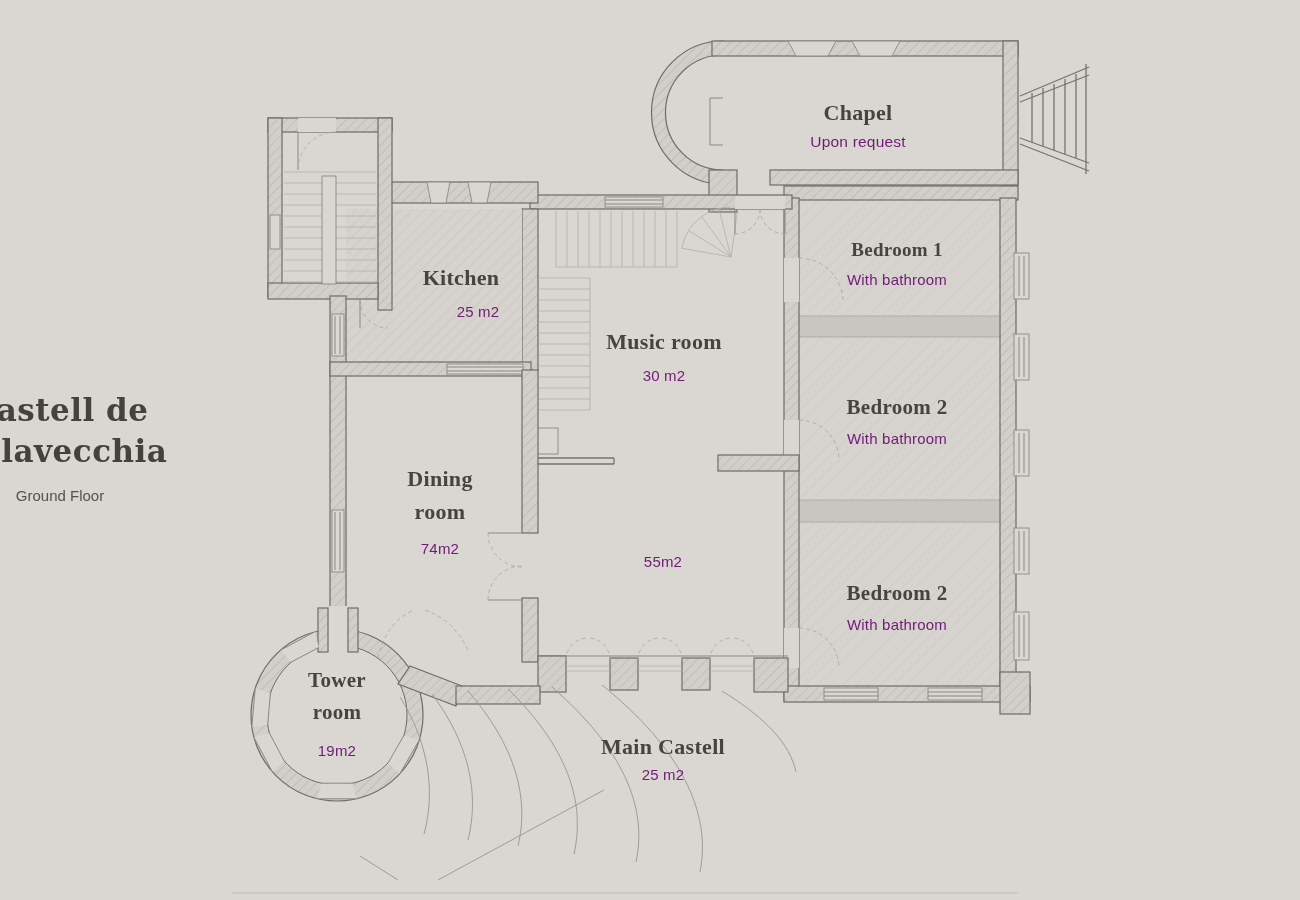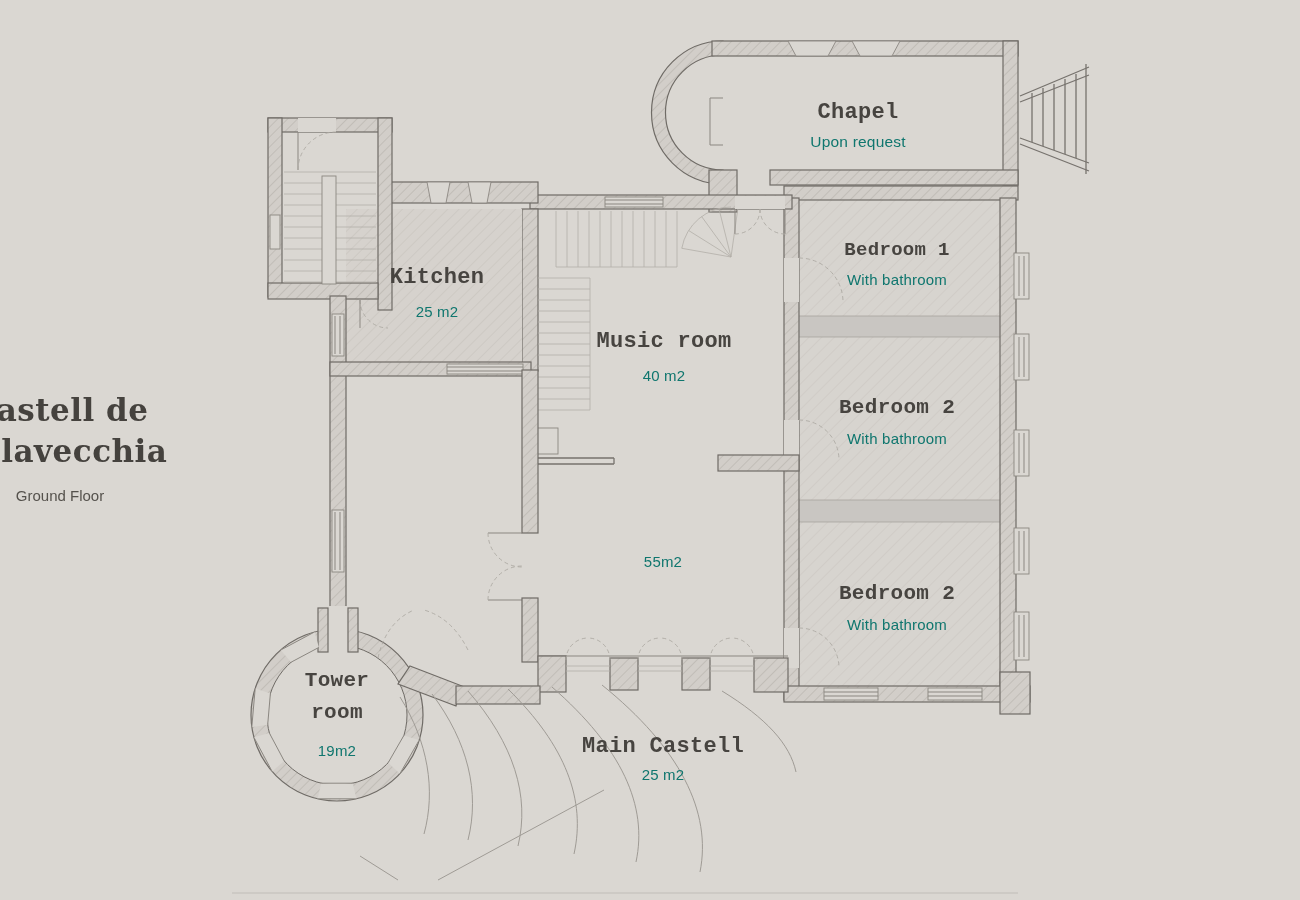--- a/index.html
+++ b/index.html
@@ -9,23 +9,23 @@
   .wall{fill:url(#hw);stroke:#6f6b66;stroke-width:1.2;}
   .winfill{fill:#dad7d2;stroke:#8b8781;stroke-width:0.9;}
   .bgfill{fill:#dad7d2;stroke:none;}
   .thin{stroke:#8b8781;stroke-width:1;fill:none;}
   .thin2{stroke:#77736e;stroke-width:1.3;fill:none;}
   .tread{stroke:#b2aea8;stroke-width:0.8;fill:none;}
   .dash{stroke:#aeaaa4;stroke-width:0.9;fill:none;stroke-dasharray:4 3;}
   .band{fill:#c9c6c2;stroke:#a19d97;stroke-width:0.7;}
   .steps{stroke:#9f9b95;stroke-width:1;fill:none;}
   .lbl{position:absolute;transform:translateX(-50%);text-align:center;color:#474440;}
-  .nm{font-family:Liberation Mono, monospace;font-weight:700;
+  .nm{font-family:Liberation Serif, serif;font-weight:700;
       font-size:22px;line-height:1.5;letter-spacing:0.3px;color:#474440;}
-  .dt{font-size:15px;color:#0f766e;margin-top:9px;letter-spacing:0.2px;}
+  .dt{font-size:15px;color:#701a75;margin-top:9px;letter-spacing:0.2px;}
   .title{position:absolute;left:-140px;top:390px;width:400px;text-align:center;}
   .title .t1{font-family:"DejaVu Serif","Liberation Serif",serif;font-weight:700;
       font-size:31px;line-height:1.32;color:#45423e;letter-spacing:0.5px;}
   .title .t2{font-size:15px;color:#55524d;margin-top:15px;}
 </style>
 </head>
 <body>
 
 <div class="stage">
 
@@ -216,45 +216,49 @@
   <div class="t1">Castell de</div>
   <div class="t1">Villavecchia</div>
   <div class="t2">Ground Floor</div>
 </div>
 
 <div class="lbl" style="left:858px;top:96px;">
   <div class="nm">Chapel</div>
   <div class="dt" style="margin-top:4px;font-size:15.5px;">Upon request</div>
 </div>
 
-<div class="lbl" style="left:437px;top:261px;">
+<div class="lbl" style="left:461px;top:261px;text-align:right;">
   <div class="nm">Kitchen</div>
   <div class="dt">25 m2</div>
 </div>
 
 <div class="lbl" style="left:664px;top:325px;">
   <div class="nm">Music room</div>
-  <div class="dt">40 m2</div>
+  <div class="dt">30 m2</div>
 </div>
 
 <div class="lbl" style="left:897px;top:236px;">
   <div class="nm" style="font-size:19px;">Bedroom 1</div>
   <div class="dt" style="margin-top:6px;">With bathroom</div>
 </div>
 
 <div class="lbl" style="left:897px;top:392px;">
   <div class="nm" style="font-size:21px;">Bedroom 2</div>
   <div class="dt" style="margin-top:6px;">With bathroom</div>
 </div>
 
 <div class="lbl" style="left:897px;top:578px;">
   <div class="nm" style="font-size:21px;">Bedroom 2</div>
   <div class="dt" style="margin-top:6px;">With bathroom</div>
 </div>
 
+<div class="lbl" style="left:440px;top:462px;width:112px;">
+  <div class="nm">Dining room</div>
+  <div class="dt" style="margin-top:12px;">74m2</div>
+</div>
 
 <div class="lbl" style="left:663px;top:544px;">
   <div class="dt">55m2</div>
 </div>
 
 <div class="lbl" style="left:337px;top:665px;width:98px;">
   <div class="nm" style="font-size:21px;">Tower room</div>
   <div class="dt" style="margin-top:14px;">19m2</div>
 </div>
 

